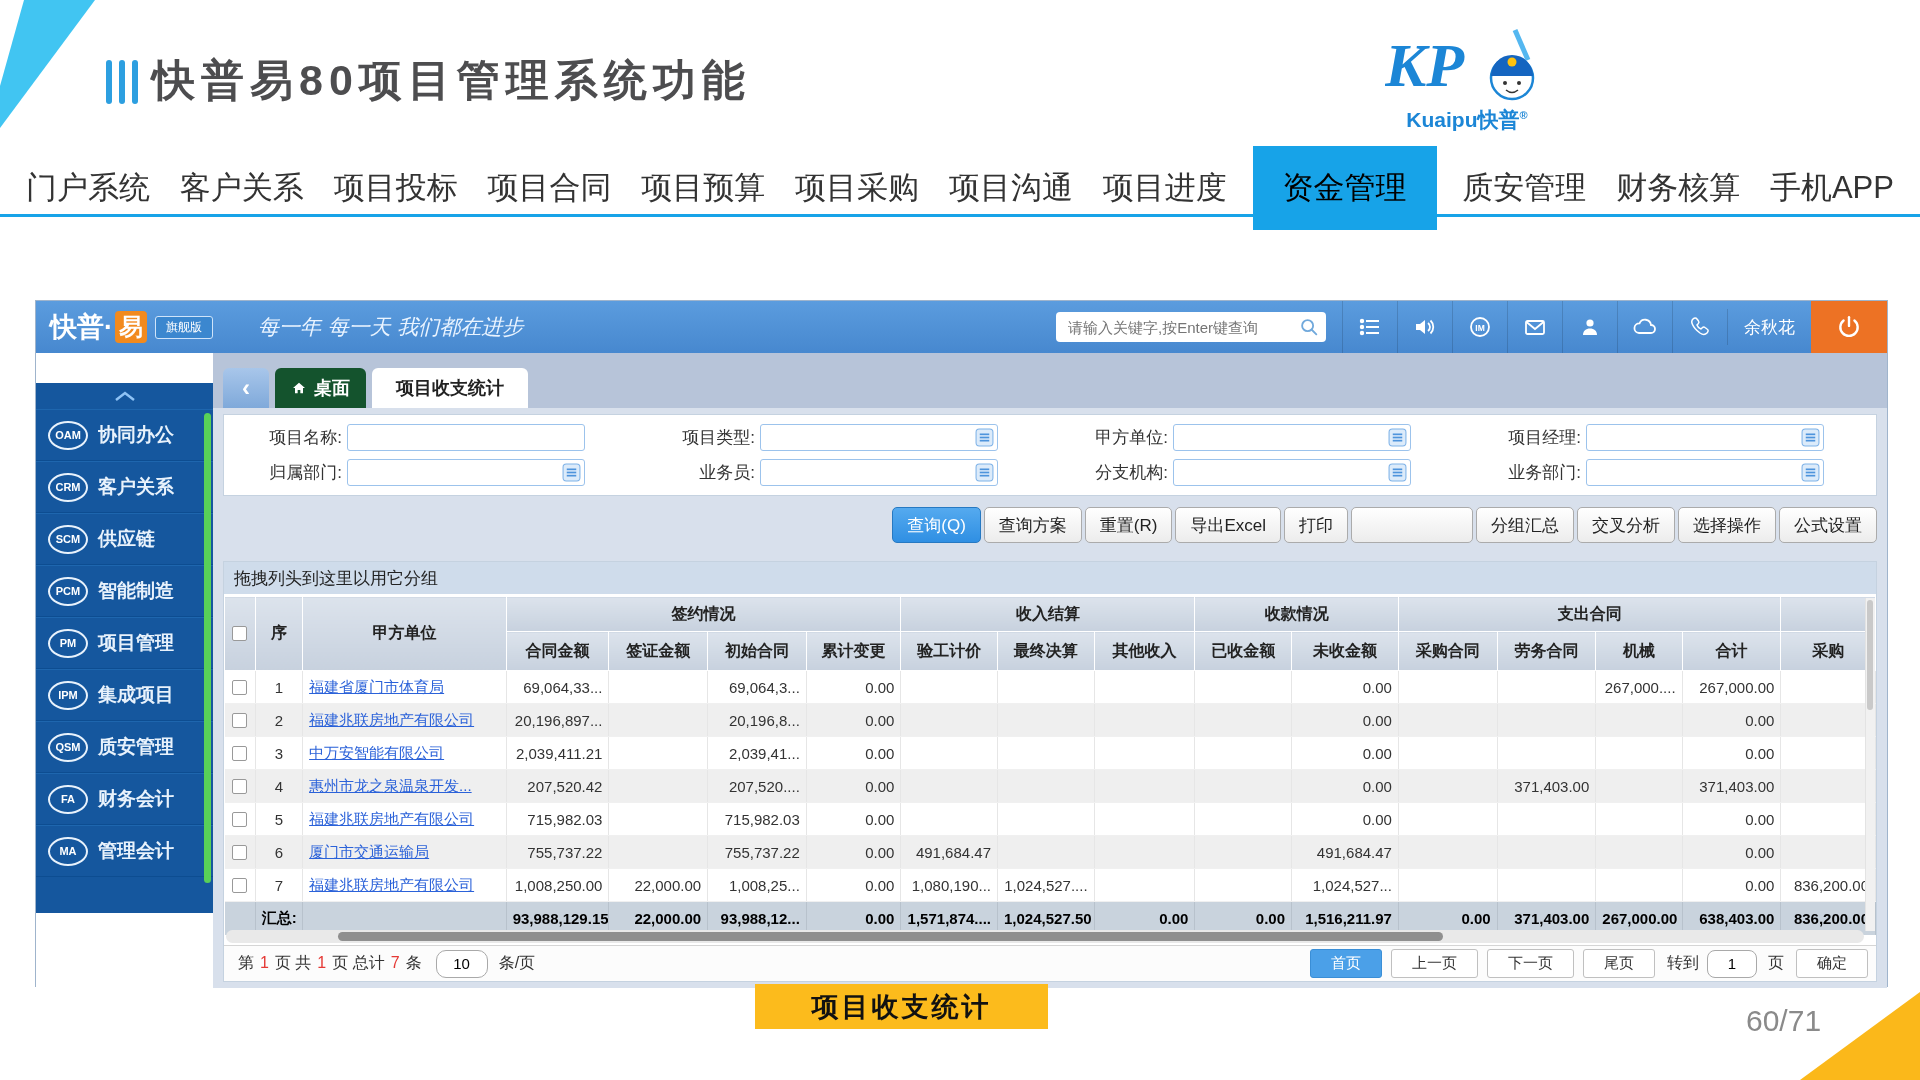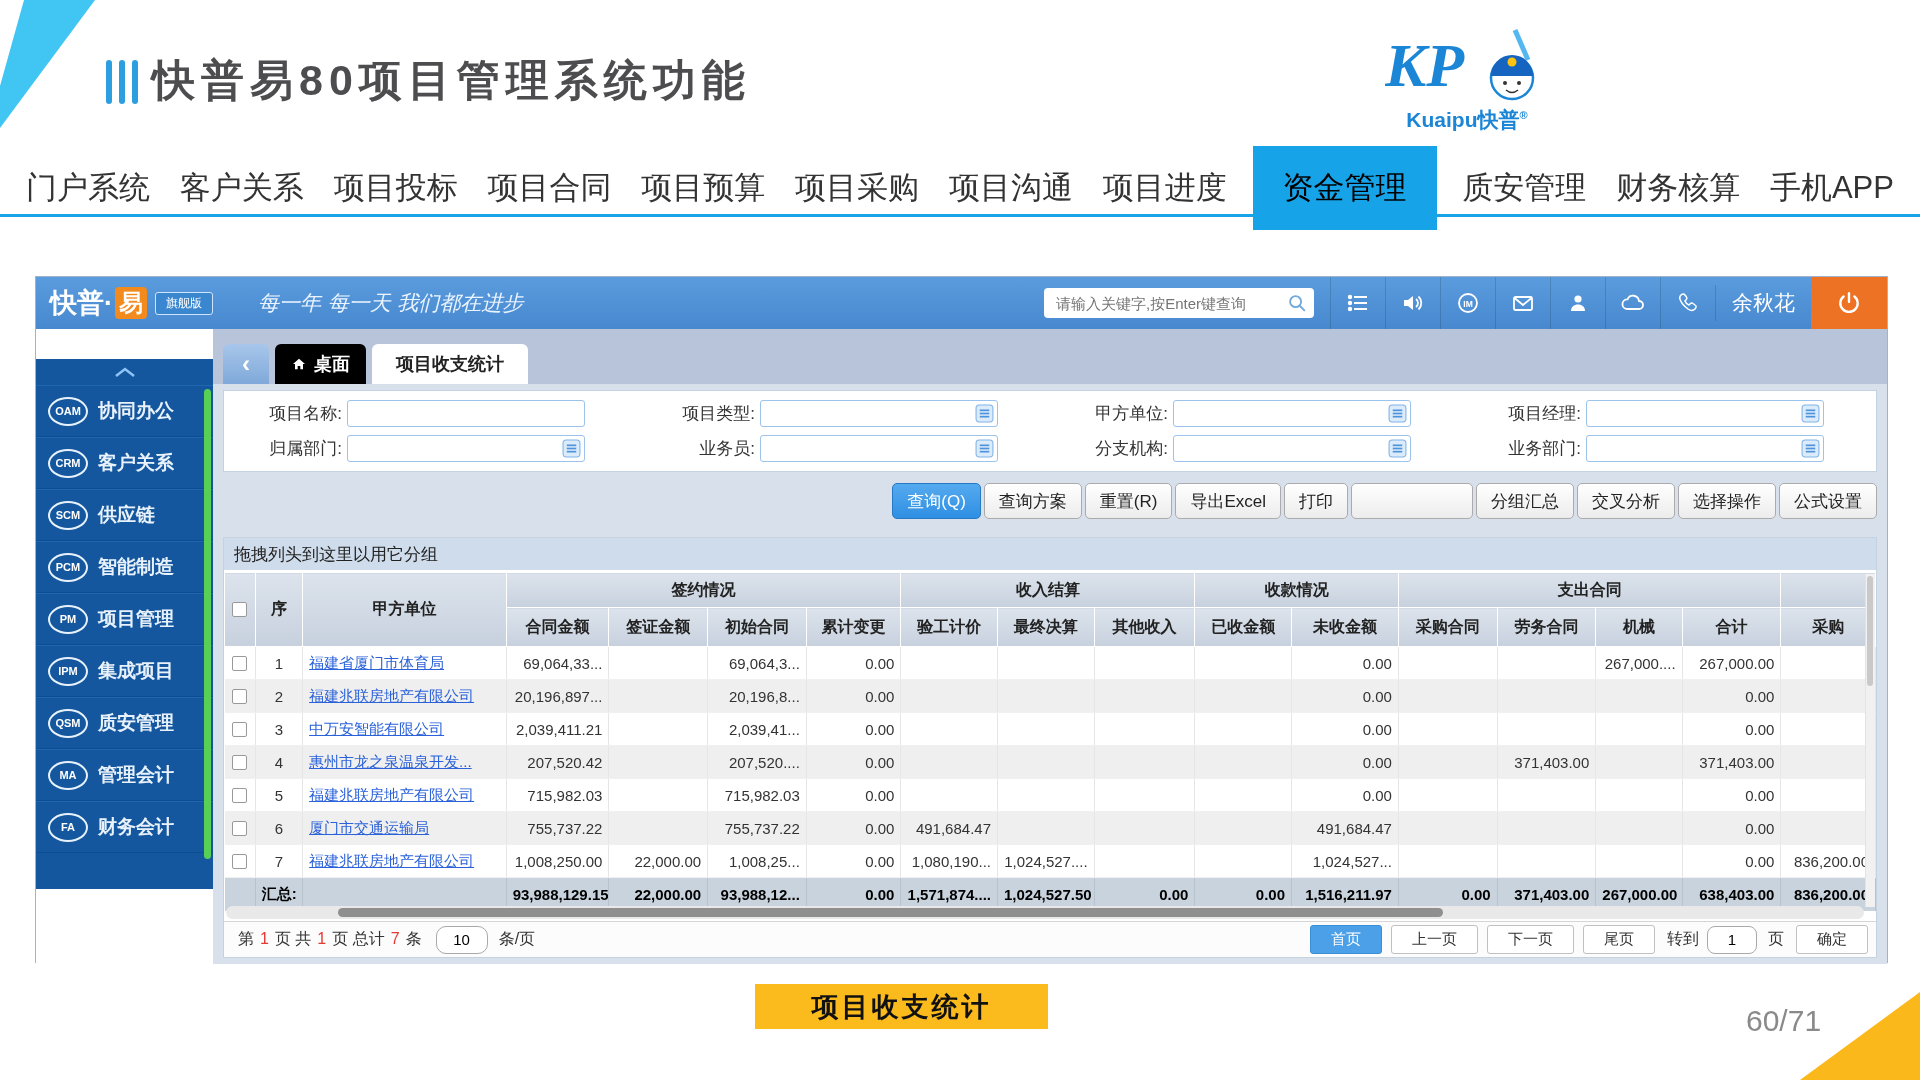--- a/index.html
+++ b/index.html
@@ -17,54 +17,54 @@
   
   .brand{position:absolute;left:1382px;top:26px;width:170px;text-align:center;}
   .brand-name{color:#1C86D6;font-weight:bold;font-size:21px;margin-top:-4px;}
   
   .nav{position:absolute;left:22px;top:162px;width:1876px;height:52px;display:flex;
        justify-content:space-between;align-items:center;}
   .nav-item{font-size:31px;color:#333;height:52px;display:flex;align-items:center;padding:0 4px;cursor:default;}
   .nav-item.active{background:#17A3E8;color:#000000;padding:16px 30px;}
   .nav-underline{position:absolute;left:0;top:214px;width:1920px;height:3px;background:#17A3E8;}
   
-  .app{position:absolute;left:35px;top:276px;width:1853px;height:687px;border:1px solid #9FB4CC;background:#fff;box-sizing:border-box;}
+  .app{position:absolute;left:35px;top:300px;width:1853px;height:687px;border:1px solid #9FB4CC;background:#fff;box-sizing:border-box;}
   .app-header{height:52px;background:linear-gradient(#5B9CDE,#4788CF);display:flex;align-items:center;}
   .app-logo{margin-left:14px;display:flex;align-items:center;color:#fff;font-weight:bold;font-size:27px;white-space:nowrap;}
   .yi{background:#F28A1E;border-radius:4px;padding:0 4px;margin-left:2px;font-size:24px;}
   .edition{font-size:12px;color:#fff;background:#3B87CF;border:1px solid #cfe4fa;border-radius:3px;
            padding:2px 10px;margin-left:8px;font-weight:normal;}
   .slogan{margin-left:45px;color:#EAF4FF;font-size:21px;font-style:italic;font-family:"DejaVu Serif",serif;white-space:nowrap;}
   .hdr-search{margin-left:auto;width:270px;height:30px;background:#fff;border-radius:4px;display:flex;align-items:center;
               padding:0 6px 0 10px;box-sizing:border-box;}
   .hdr-search input{flex:1;border:none;outline:none;font-size:15px;color:#333;font-family:"Liberation Sans",sans-serif;min-width:0;}
   .icon-cell{width:54px;height:52px;display:flex;align-items:center;justify-content:center;
              border-left:1px solid rgba(0,0,0,0.14);cursor:pointer;margin-left:0;}
   .icon-cell:first-of-type{border-left:none;}
-  .hdr-user{height:36px;display:flex;align-items:center;color:#fff;font-size:21px;padding:0 16px;
+  .hdr-user{height:36px;display:flex;align-items:center;color:#fff;font-size:17px;padding:0 16px;
             border-left:1px solid rgba(0,0,0,0.14);white-space:nowrap;font-family:Liberation Serif, serif;}
   .hdr-power{width:76px;height:52px;background:#ED7224;display:flex;align-items:center;justify-content:center;cursor:pointer;}
   .hdr-gap{width:16px;}
   
   .app-body{display:flex;height:635px;}
   .sidebar{width:177px;background:#fff;position:relative;flex:none;margin-top:30px;}
   .sidebar-inner{background:#15579E;height:530px;position:relative;}
   .sb-arrow{height:26px;display:flex;align-items:center;justify-content:center;cursor:pointer;}
   .sb-item{height:52px;display:flex;align-items:center;padding-left:12px;gap:10px;border-bottom:1px solid #0D4D91;
            border-top:1px solid #1E66AE;cursor:pointer;box-sizing:border-box;}
   .sb-badge{width:40px;height:29px;border:2px solid #E8F2FC;border-radius:50%;display:flex;align-items:center;
             justify-content:center;font-size:11px;font-weight:bold;color:#fff;flex:none;box-sizing:border-box;}
   .sb-label{color:#E8F2FC;font-size:19px;font-weight:bold;white-space:nowrap;}
   .sb-scroll{position:absolute;right:2px;top:30px;width:7px;height:470px;background:#58D058;border-radius:4px;}
   
   .content{flex:1;background:#D8E0EC;position:relative;min-width:0;}
   .tabstrip{height:55px;background:#B7C4D9;display:flex;align-items:flex-end;gap:6px;padding-left:10px;box-sizing:border-box;}
   .tab-back{width:46px;height:40px;background:linear-gradient(#A8C6EA,#7FA9DA);border-radius:6px 6px 0 0;color:#fff;
             font-size:24px;display:flex;align-items:center;justify-content:center;cursor:pointer;font-weight:bold;}
-  .tab-desktop{height:40px;background:#000000;border-radius:6px 6px 0 0;color:#fff;padding:0 16px;display:flex;
+  .tab-desktop{height:40px;background:#14532d;border-radius:6px 6px 0 0;color:#fff;padding:0 16px;display:flex;
                gap:7px;align-items:center;font-size:18px;font-weight:bold;cursor:pointer;}
   .tab-active{height:40px;background:#fff;border-radius:6px 6px 0 0;color:#222;padding:0 24px;display:flex;
               align-items:center;font-size:18px;font-weight:bold;cursor:pointer;}
   .filter-panel{margin:6px 10px 0 10px;background:#fff;border:1px solid #C5D2E0;padding:5px 0;}
   .filter-row{display:flex;height:35px;align-items:center;}
   .filter-field{width:25%;display:flex;align-items:center;box-sizing:border-box;}
   .f-label{width:118px;text-align:right;font-size:17px;color:#333;flex:none;white-space:nowrap;}
   .f-input{position:relative;width:238px;height:27px;border:1px solid #9CC3EC;border-radius:3px;background:#fff;
            margin-left:5px;box-sizing:border-box;}
   .f-input .lk{position:absolute;right:3px;top:3px;cursor:pointer;line-height:0;}
@@ -257,26 +257,26 @@
               </div>
               <div class="sb-item">
                 <span class="sb-badge">IPM</span>
                 <span class="sb-label">集成项目</span>
               </div>
               <div class="sb-item">
                 <span class="sb-badge">QSM</span>
                 <span class="sb-label">质安管理</span>
               </div>
               <div class="sb-item">
+                <span class="sb-badge">FA</span>
+                <span class="sb-label">财务会计</span>
+              </div>
+              <div class="sb-item">
                 <span class="sb-badge">MA</span>
                 <span class="sb-label">管理会计</span>
-              </div>
-              <div class="sb-item">
-                <span class="sb-badge">FA</span>
-                <span class="sb-label">财务会计</span>
               </div>
             </div>
           <div class="sb-scroll"></div>
         </div>
       </div>
 
       <div class="content">
         <div class="tabstrip">
           <div class="tab-back">‹</div>
           <div class="tab-desktop">

